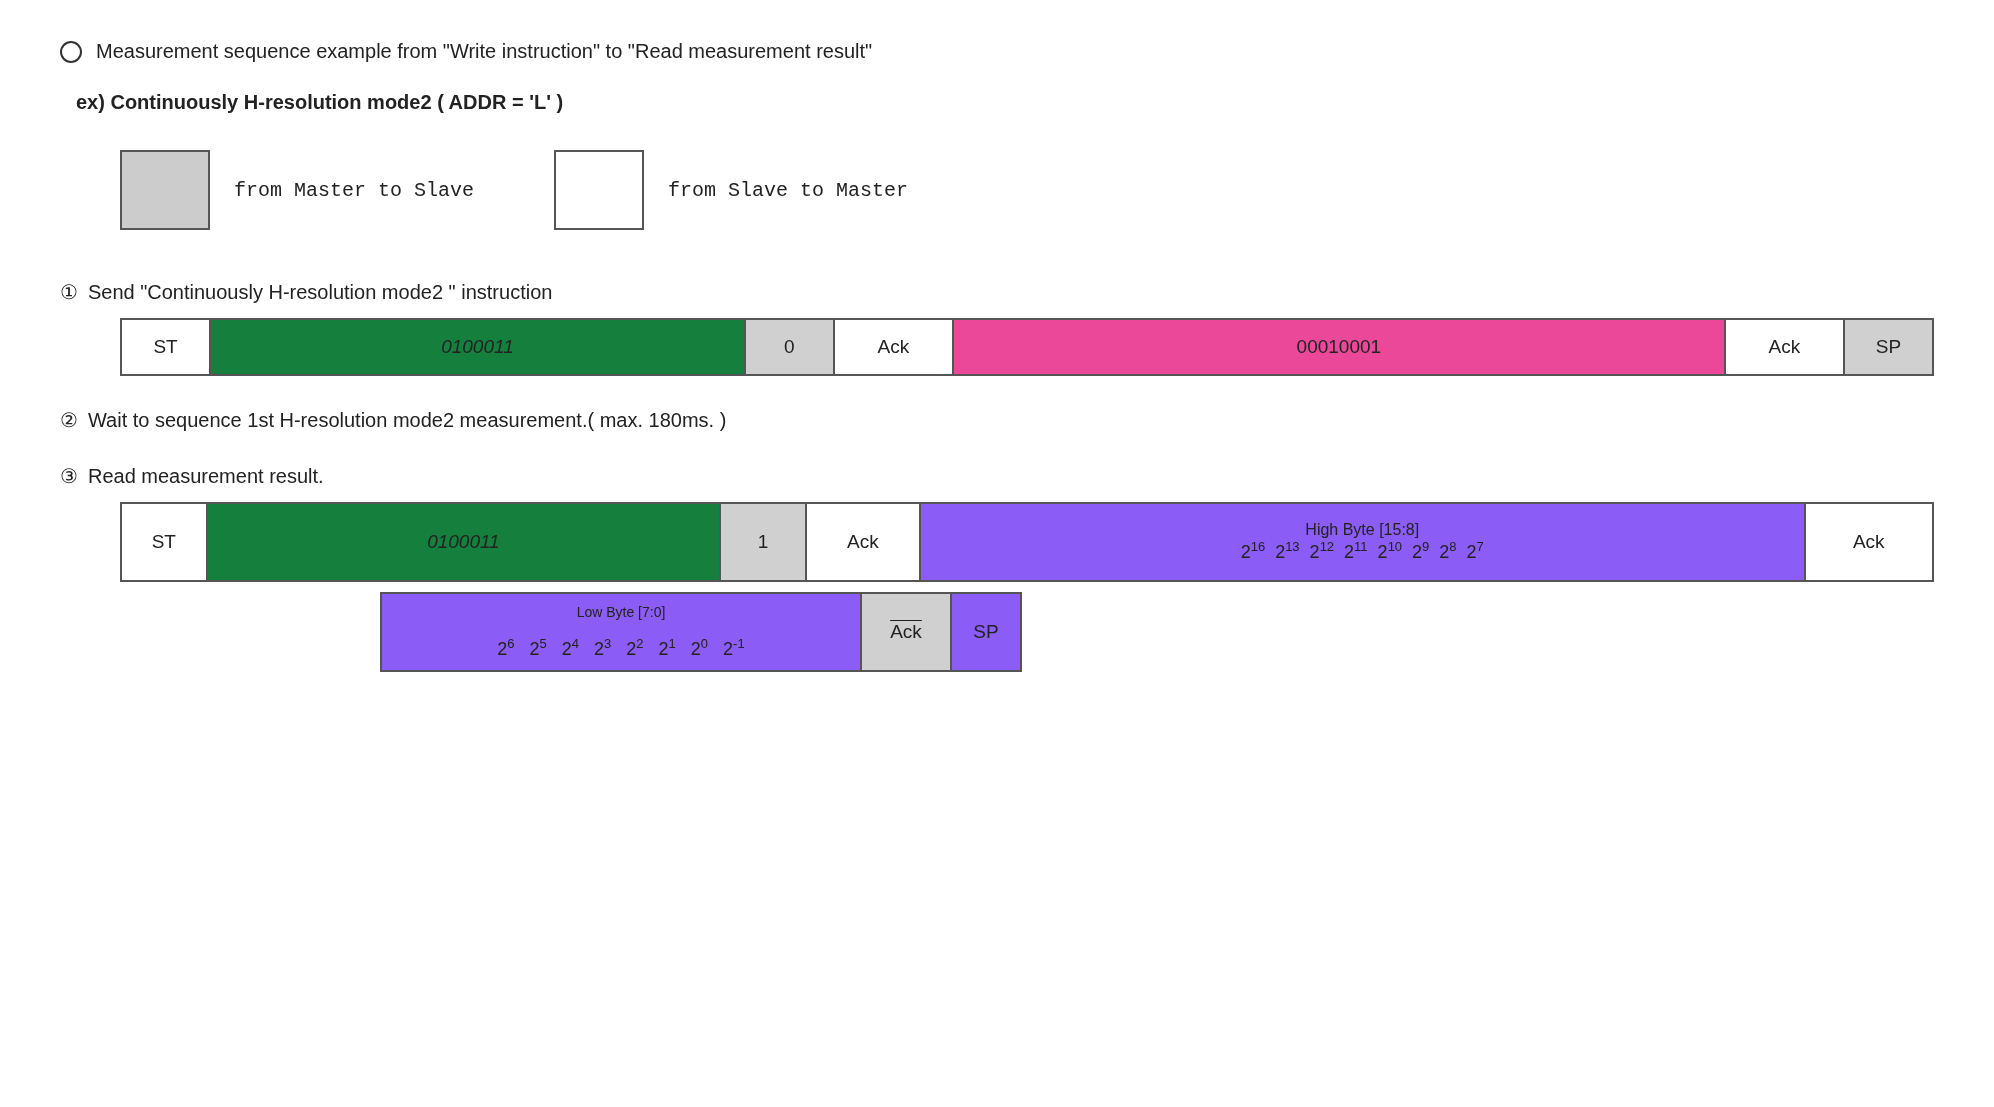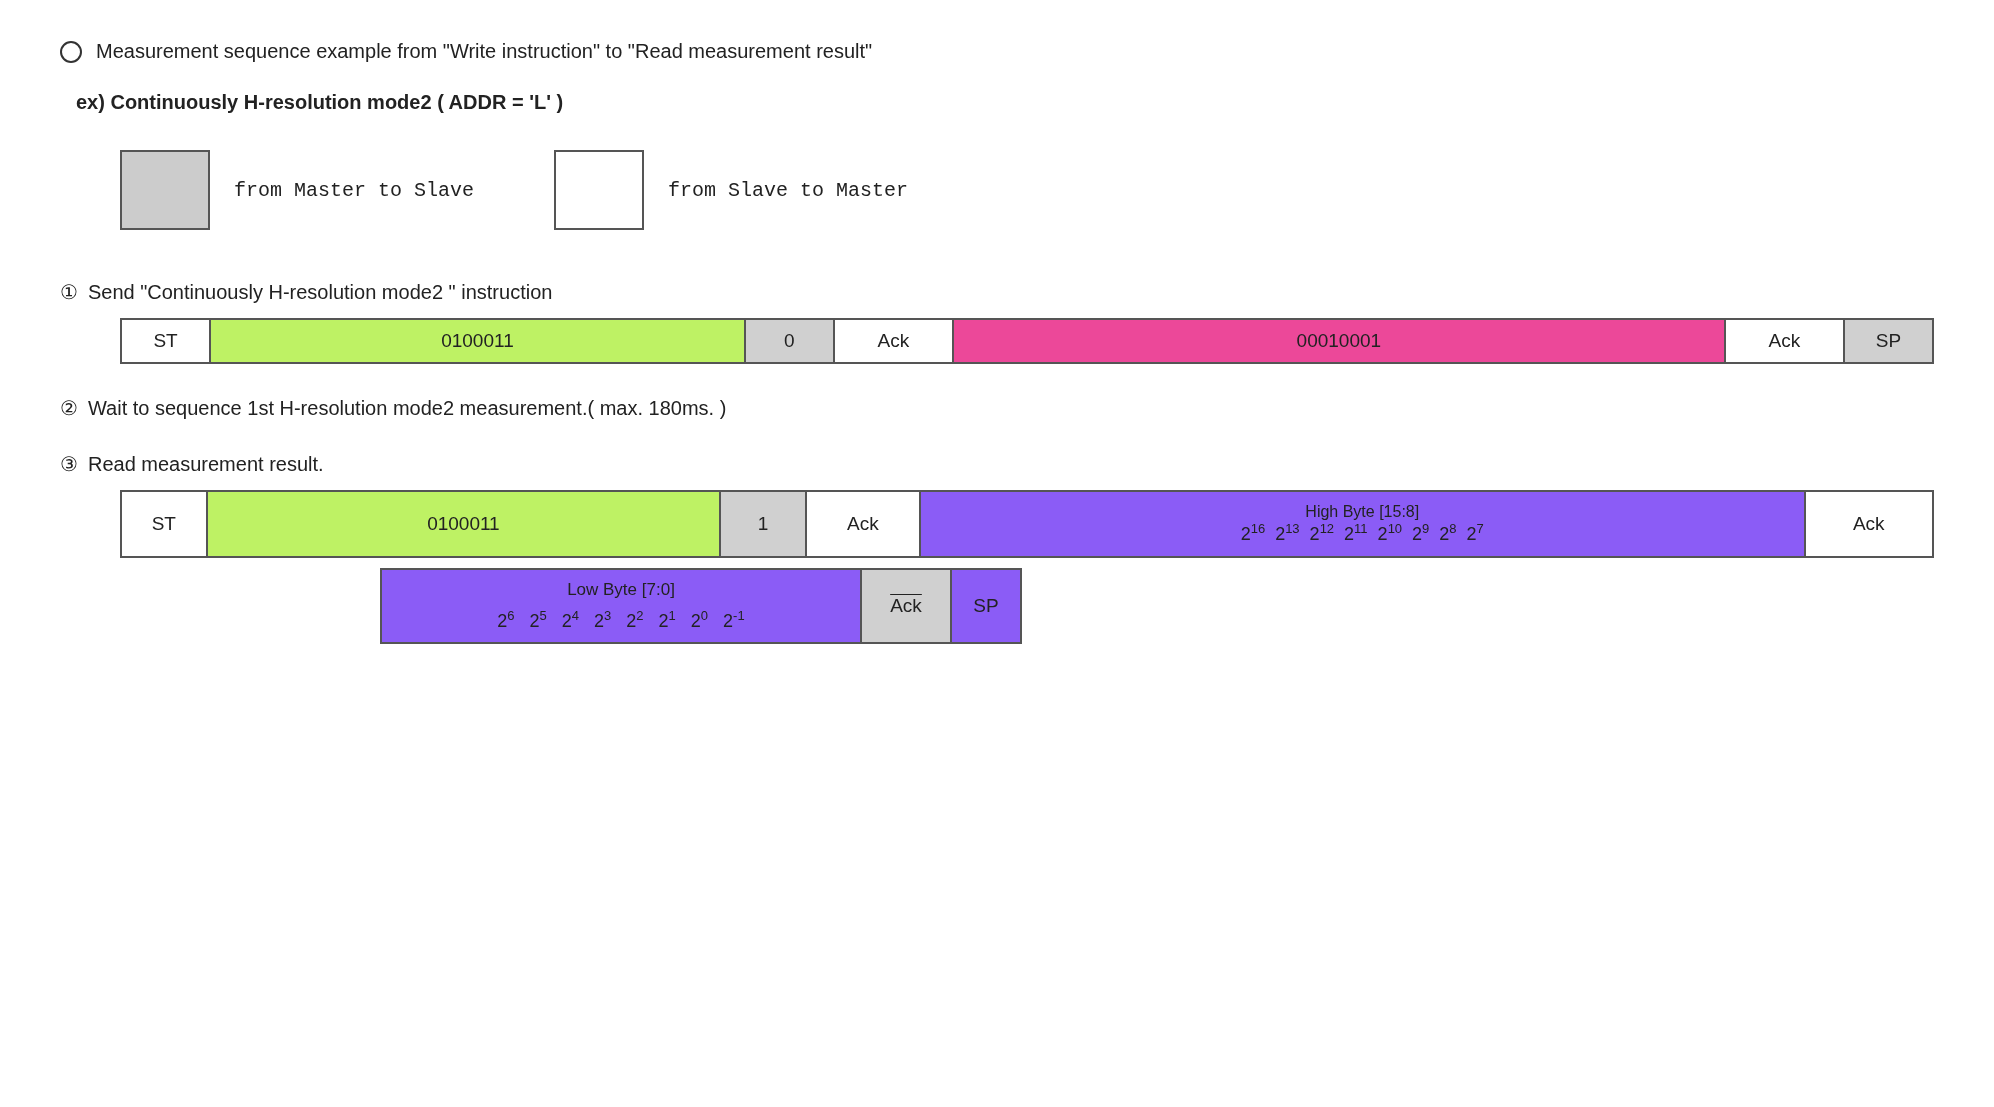--- a/index.html
+++ b/index.html
@@ -77,40 +77,41 @@
       font-size: 20px;
     }
     
     .protocol-table {
       border-collapse: collapse;
       margin-left: 60px;
       width: calc(100% - 60px);
     }
     .protocol-table td {
       border: 2px solid #555;
-      padding: 10px 14px;
+      padding: 16px 14px;
       text-align: center;
       font-size: 19px;
       vertical-align: middle;
       min-width: 50px;
     }
     .cell-gray {
       background: #d0d0d0;
     }
     .cell-white {
       background: #8b5cf6;
     }
     .cell-st {
       background: #fff;
       font-weight: normal;
       width: 60px;
     }
     .cell-addr {
-      background: #bef264;
+      background: #15803d;
       width: 360px;
+      font-style: italic;
     }
     .cell-rw {
       background: #d0d0d0;
       width: 60px;
     }
     .cell-ack {
       background: #fff;
       width: 80px;
     }
     .cell-data {
@@ -218,21 +219,21 @@
       </td>
       <td class="cell-ack cell-gray" style="width:90px;">Ack</td>
     </tr>
   </tbody>
     </table>
 
   <table class="low-byte-table">
     <tbody>
         <tr>
       <td class="cell-white" style="width:480px;">
-        <div style="font-size:17px; margin-bottom:8px;">Low Byte [7:0]</div>
+        <div style="font-size:14px; margin-bottom:16px;">Low Byte [7:0]</div>
         <div class="powers-cell">
           2<sup>6</sup>&nbsp;&nbsp; 2<sup>5</sup>&nbsp;&nbsp; 2<sup>4</sup>&nbsp;&nbsp; 2<sup>3</sup>&nbsp;&nbsp; 2<sup>2</sup>&nbsp;&nbsp; 2<sup>1</sup>&nbsp;&nbsp; 2<sup>0</sup>&nbsp;&nbsp; 2<sup>-1</sup>
         </div>
       </td>
       <td class="cell-gray" style="width:90px;">
         <span class="ack-overline">Ack</span>
       </td>
       <td class="cell-white" style="width:70px;">SP</td>
     </tr>
   </tbody>

